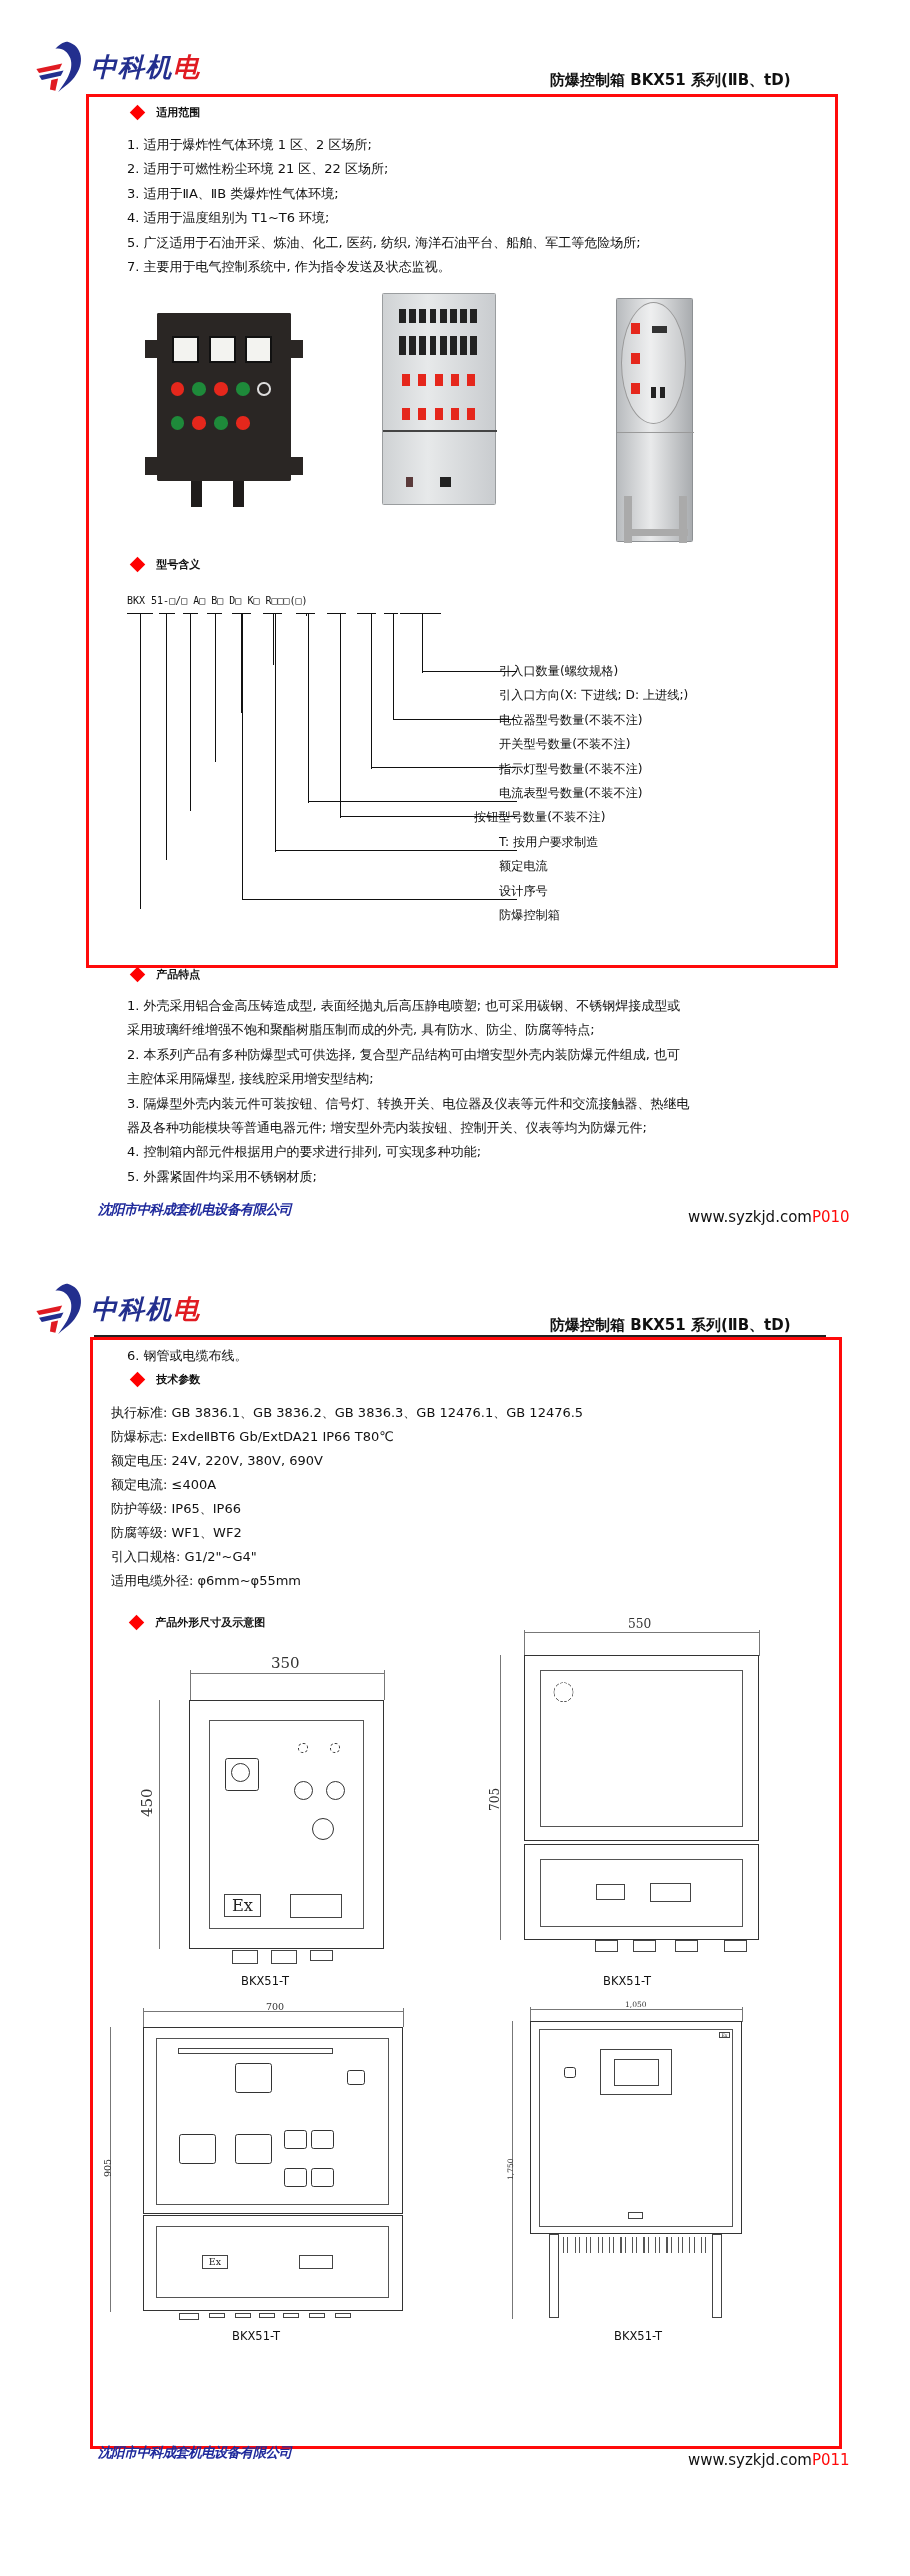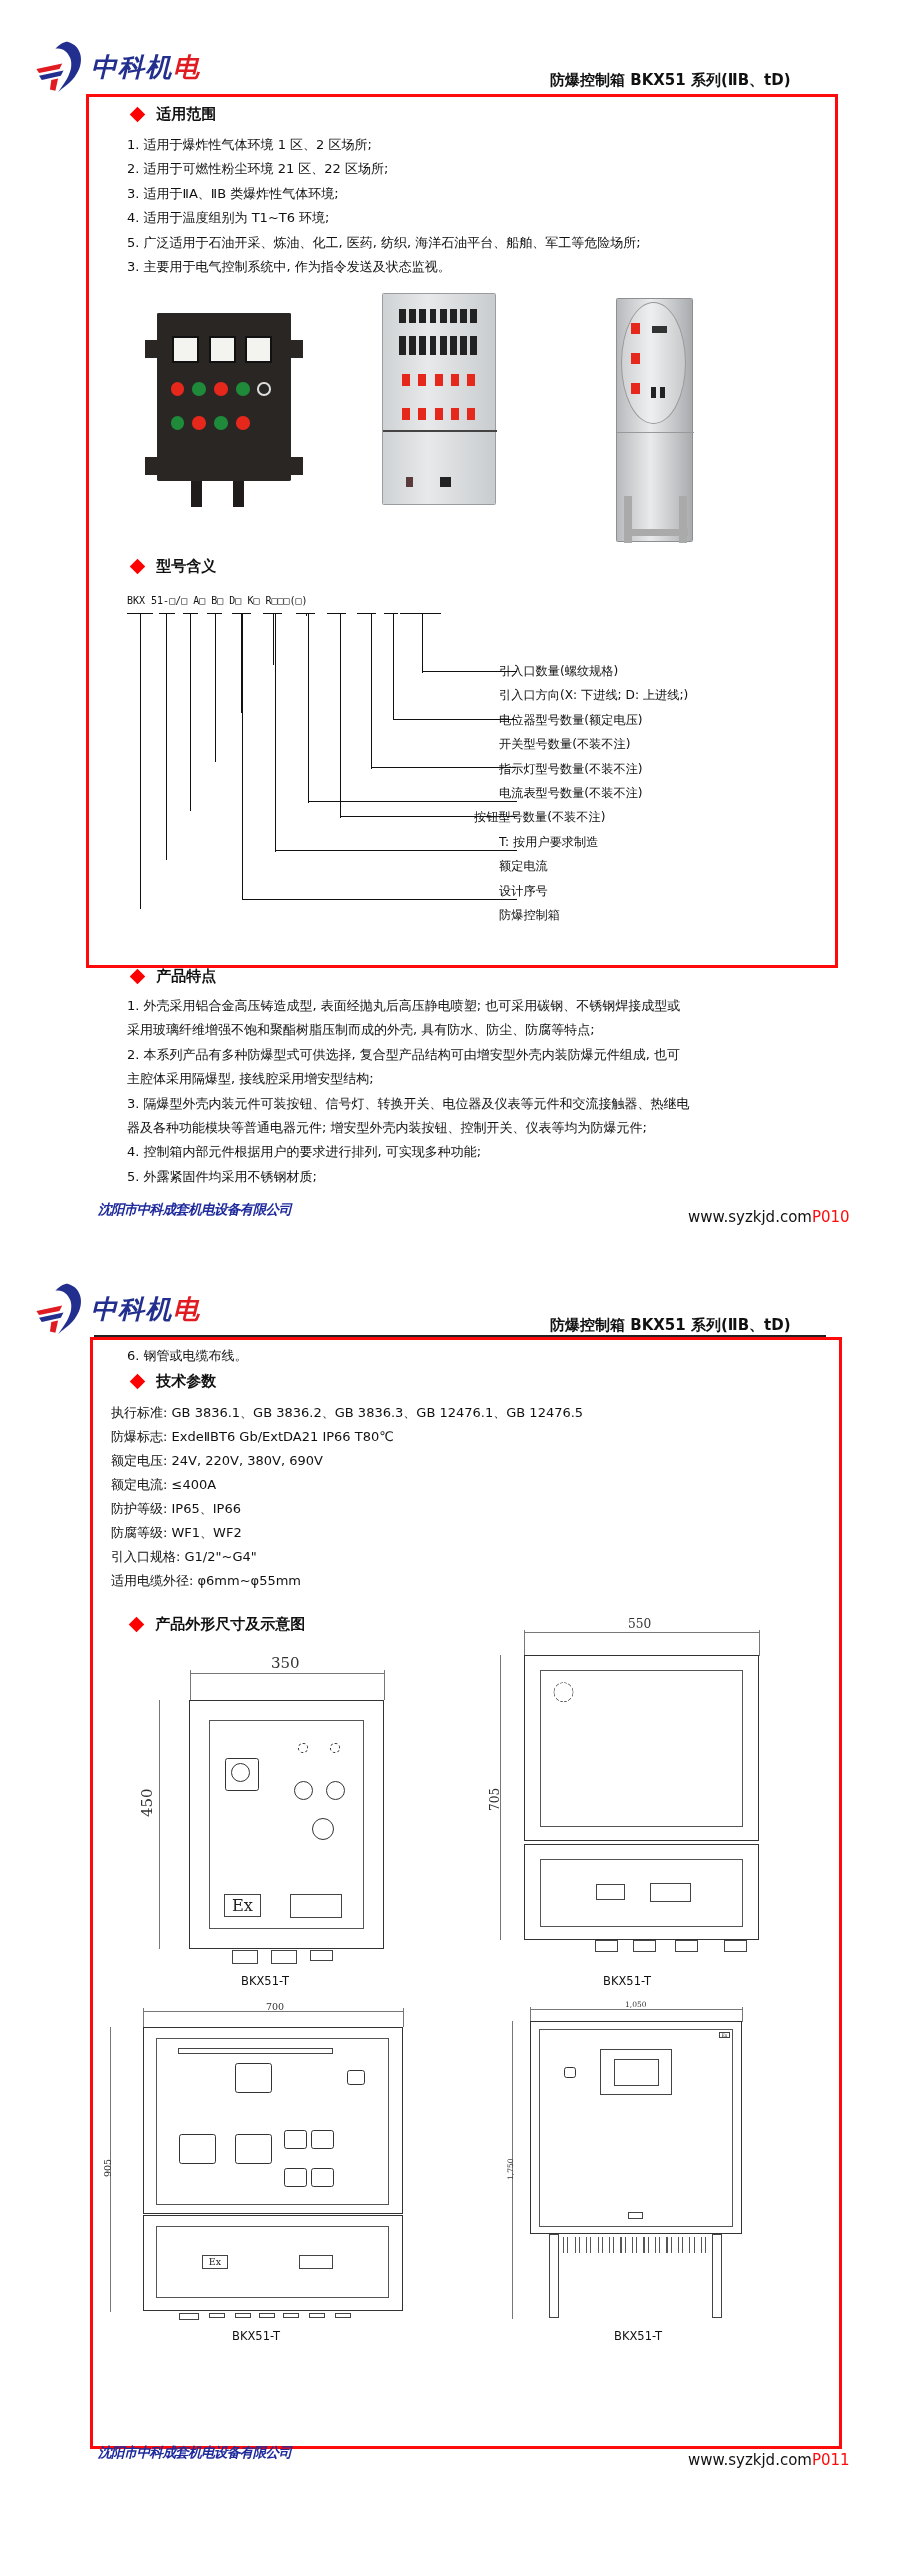--- a/index.html
+++ b/index.html
@@ -10,21 +10,21 @@
   .logo-mark { width: 53px; height: 56px; position: relative; }
   .logo-text { font-family: "DejaVu Sans", sans-serif; font-weight: bold; font-size: 26px; color: #232f8e; letter-spacing: 1.4px; font-style: italic; margin-left: 2.7px; }
   .logo-text .red { color: #e01b22; }
   .doc-title { position: absolute; font-weight: bold; font-size: 15px; color: #111; white-space: nowrap; }
   .header-rule { position: absolute; height: 2px; background: #222; }
 
   
   .frame { position: absolute; border: 3.4px solid #ff0a0a; }
 
   
-  .sec-title { position: absolute; display: flex; align-items: center; font-weight: bold; font-size: 15px; color: #111; }
+  .sec-title { position: absolute; display: flex; align-items: center; font-weight: bold; font-size: 11px; color: #111; }
   .diamond { width: 11px; height: 11px; background: #ff0000; transform: rotate(45deg); margin-right: 13.6px; margin-left: 2.7px; }
   .line-list { position: absolute; font-size: 13px; line-height: 24.4px; color: #111; }
   .line-list div { white-space: nowrap; }
 
   
   .photo { position: absolute; border-radius: 1.4px; }
   .p-black { background: #2a2624; }
   .p-grey { background: linear-gradient(90deg,#cfd2d4,#e7e9ea 40%,#c9cccf); border: 0.7px solid #9a9d9f; }
   .p-steel { background: linear-gradient(90deg,#b8bbbe,#e9eaeb 45%,#a9acaf); border: 0.7px solid #8d9093; }
   .dot { position: absolute; border-radius: 50%; }
@@ -76,21 +76,21 @@
 <div class="sec-title" style="left:129px; top:105px;">
   <span class="diamond"></span>
   <span>适用范围</span>
 </div>
 <div class="line-list" style="left:127px; top:133px;">
   <div>1. 适用于爆炸性气体环境 1 区、2 区场所;</div>
   <div>2. 适用于可燃性粉尘环境 21 区、22 区场所;</div>
   <div>3. 适用于ⅡA、ⅡB 类爆炸性气体环境;</div>
   <div>4. 适用于温度组别为 T1~T6 环境;</div>
   <div>5. 广泛适用于石油开采、炼油、化工, 医药, 纺织, 海洋石油平台、船舶、军工等危险场所;</div>
-  <div> 3. 主要用于电气控制系统中, 作为指令发送及状态监视。</div>
+  <div> 7. 主要用于电气控制系统中, 作为指令发送及状态监视。</div>
 </div>
 
 <div class="photo p-black" style="left:157px; top:313px; width:134px; height:168px;">
   <div class="rect" style="left:-12.2px;top:27px;width:12.2px;height:17.6px;background:#2a2624;"></div>
   <div class="rect" style="left:134px;top:27px;width:12.2px;height:17.6px;background:#2a2624;"></div>
   <div class="rect" style="left:-12.2px;top:144px;width:12.2px;height:17.6px;background:#2a2624;"></div>
   <div class="rect" style="left:134px;top:144px;width:12.2px;height:17.6px;background:#2a2624;"></div>
   <div class="meter" style="left:15px;top:23px;width:27px;height:27px;"></div>
   <div class="meter" style="left:52px;top:23px;width:27px;height:27px;"></div>
   <div class="meter" style="left:88px;top:23px;width:27px;height:27px;"></div>
@@ -168,21 +168,21 @@
 
 <div class="vline" style="left:308px; top:613px; height:190px;"></div>
 <div class="hline" style="left:308px; top:801px; width:209px;"></div>
 <div class="vline" style="left:275px; top:613px; height:239px;"></div>
 <div class="hline" style="left:275px; top:850px; width:242px;"></div>
 <div class="vline" style="left:242px; top:613px; height:287px;"></div>
 <div class="hline" style="left:242px; top:899px; width:275px;"></div>
 
 <div class="leg-label" style="left:499px; top:663px;">引入口数量(螺纹规格)</div>
 <div class="leg-label" style="left:499px; top:687px;">引入口方向(X: 下进线; D: 上进线;)</div>
-<div class="leg-label" style="left:499px; top:712px;">电位器型号数量(额定电压)</div>
+<div class="leg-label" style="left:499px; top:712px;">电位器型号数量(不装不注)</div>
 <div class="leg-label" style="left:499px; top:736px;">开关型号数量(不装不注)</div>
 <div class="leg-label" style="left:499px; top:761px;">指示灯型号数量(不装不注)</div>
 <div class="leg-label" style="left:499px; top:785px;">电流表型号数量(不装不注)</div>
 <div class="leg-label" style="left:474px; top:809px;">按钮型号数量(不装不注)</div>
 <div class="leg-label" style="left:499px; top:834px;">T: 按用户要求制造</div>
 <div class="leg-label" style="left:499px; top:858px;">额定电流</div>
 <div class="leg-label" style="left:499px; top:883px;">设计序号</div>
 <div class="leg-label" style="left:499px; top:907px;">防爆控制箱</div>
 
 <div class="sec-title" style="left:129px; top:967px;">

